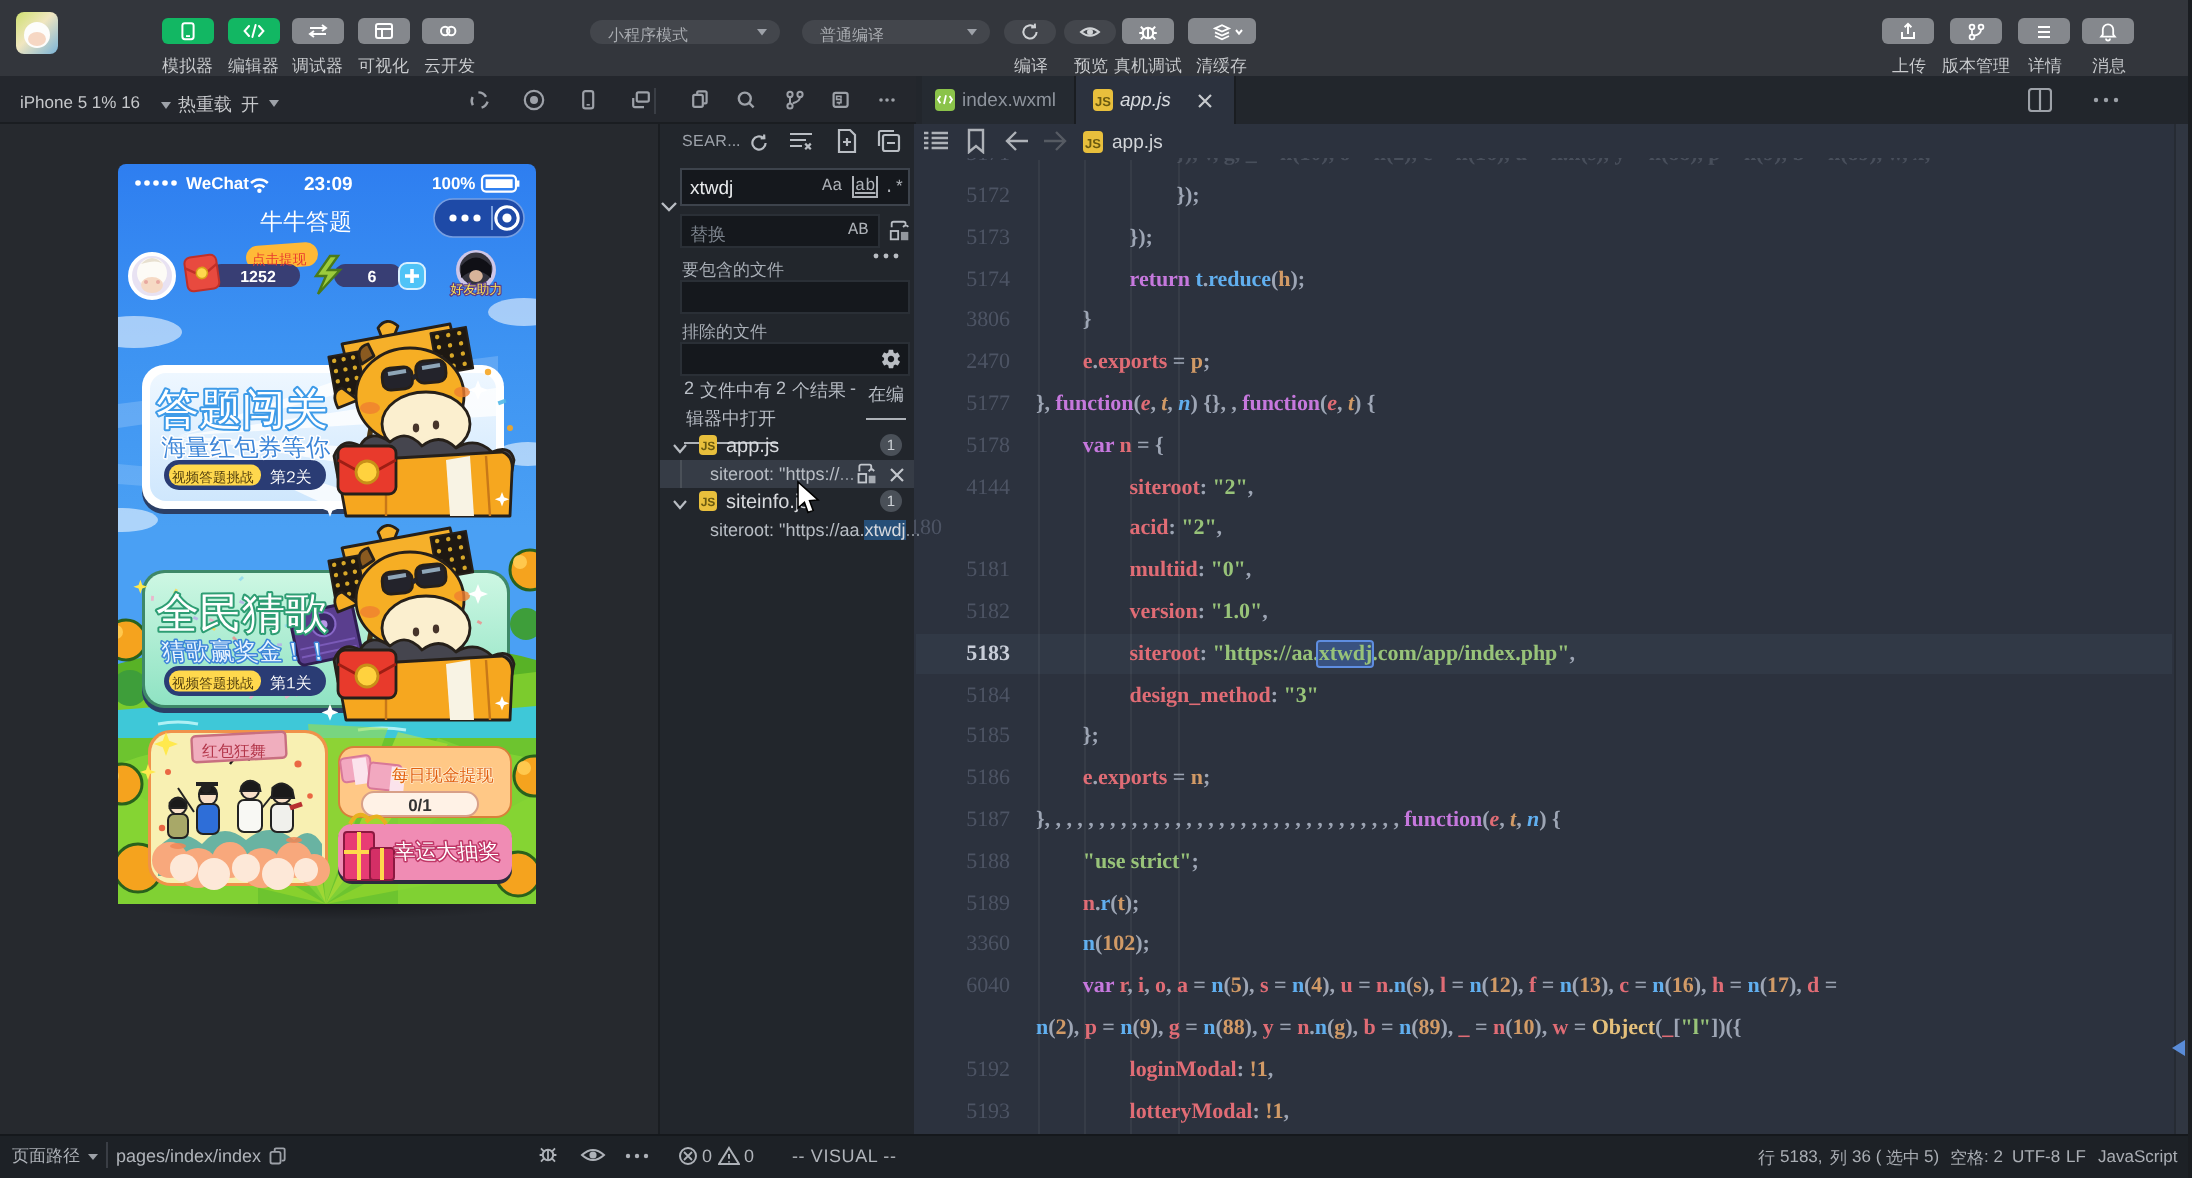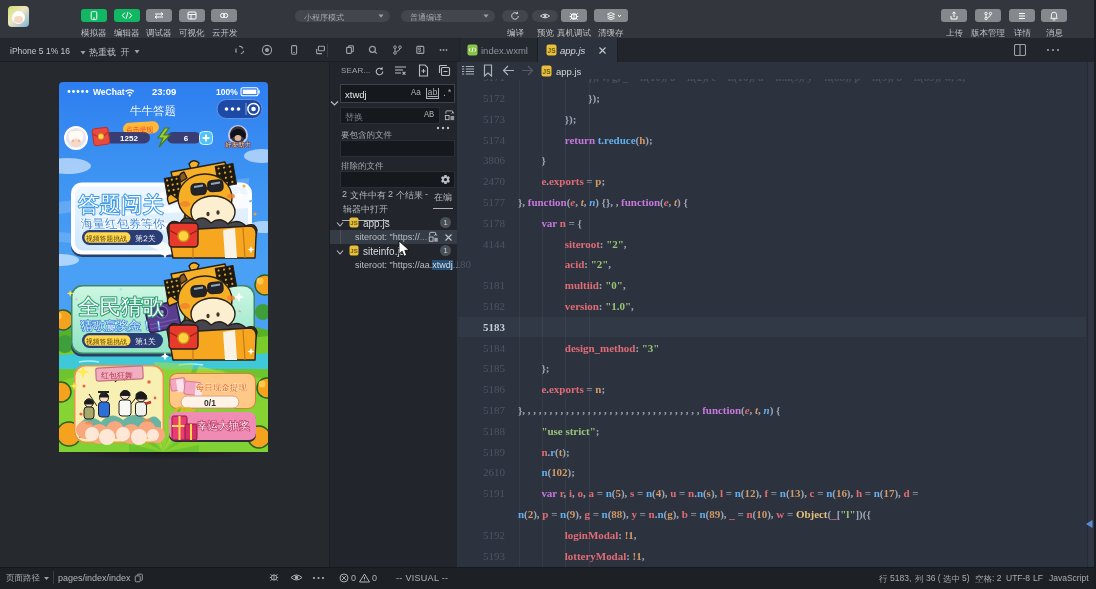--- a/index.html
+++ b/index.html
@@ -452,35 +452,36 @@
       <div class="abs code" style="left:84.4px;top:154.7px"><span class="k">var </span><span class="r">n</span><span class="p"> = {</span></div>
       <div class="abs code" style="right:591px;top:175.5px;color:#4d5464;font-weight:normal">4144</div>
       <div class="abs code" style="left:107.8px;top:175.5px"><span class="r">siteroot</span><span class="p">: </span><span class="s">"2"</span><span class="p">,</span></div>
       <div class="abs code" style="right:625px;top:196.3px;color:#4d5464;font-weight:normal">5180</div>
       <div class="abs code" style="left:107.8px;top:196.3px"><span class="r">acid</span><span class="p">: </span><span class="s">"2"</span><span class="p">,</span></div>
       <div class="abs code" style="right:591px;top:217.1px;color:#4d5464;font-weight:normal">5181</div>
       <div class="abs code" style="left:107.8px;top:217.1px"><span class="r">multiid</span><span class="p">: </span><span class="s">"0"</span><span class="p">,</span></div>
       <div class="abs code" style="right:591px;top:237.9px;color:#4d5464;font-weight:normal">5182</div>
       <div class="abs code" style="left:107.8px;top:237.9px"><span class="r">version</span><span class="p">: </span><span class="s">"1.0"</span><span class="p">,</span></div>
       <div class="abs code" style="right:591px;top:258.7px;color:#c8cdd8;font-weight:normal;font-weight:bold">5183</div>
+      <div class="abs code" style="left:107.8px;top:258.7px"><span class="r">siteroot</span><span class="p">: </span><span class="s">"https://aa.<span style="background:rgba(68,112,200,0.45);outline:1.3px solid #5e8de0;border-radius:1px">xtwdj</span>.com/app/index.php"</span><span class="p">,</span></div>
       <div class="abs code" style="right:591px;top:279.5px;color:#4d5464;font-weight:normal">5184</div>
       <div class="abs code" style="left:107.8px;top:279.5px"><span class="r">design_method</span><span class="p">: </span><span class="s">"3"</span></div>
       <div class="abs code" style="right:591px;top:300.3px;color:#4d5464;font-weight:normal">5185</div>
       <div class="abs code" style="left:84.4px;top:300.3px"><span class="p">};</span></div>
       <div class="abs code" style="right:591px;top:321.1px;color:#4d5464;font-weight:normal">5186</div>
       <div class="abs code" style="left:84.4px;top:321.1px"><span class="r">e</span><span class="p">.</span><span class="r">exports</span><span class="p"> = </span><span class="o">n</span><span class="p">;</span></div>
       <div class="abs code" style="right:591px;top:341.9px;color:#4d5464;font-weight:normal">5187</div>
       <div class="abs code" style="left:61px;top:341.9px"><span class="p">}, </span><span class="p">, , , , , , , , , , , , , , , , , , , , , , , , , , , , , , , , </span><span class="k">function</span><span class="p">(</span><span class="ie">e</span><span class="p">, </span><span class="it">t</span><span class="p">, </span><span class="ib">n</span><span class="p">)</span><span class="p"> {</span></div>
       <div class="abs code" style="right:591px;top:362.7px;color:#4d5464;font-weight:normal">5188</div>
       <div class="abs code" style="left:84.4px;top:362.7px"><span class="s">"use strict"</span><span class="p">;</span></div>
       <div class="abs code" style="right:591px;top:383.5px;color:#4d5464;font-weight:normal">5189</div>
       <div class="abs code" style="left:84.4px;top:383.5px"><span class="r">n</span><span class="p">.</span><span class="f">r</span><span class="p">(</span><span class="o">t</span><span class="p">);</span></div>
-      <div class="abs code" style="right:591px;top:404.3px;color:#4d5464;font-weight:normal">2610</div>
+      <div class="abs code" style="right:591px;top:404.3px;color:#4d5464;font-weight:normal">3360</div>
       <div class="abs code" style="left:84.4px;top:404.3px"><span class="f">n</span><span class="p">(</span><span class="o">102</span><span class="p">);</span></div>
-      <div class="abs code" style="right:591px;top:425.1px;color:#4d5464;font-weight:normal">5191</div>
+      <div class="abs code" style="right:591px;top:425.1px;color:#4d5464;font-weight:normal">6040</div>
       <div class="abs code" style="left:84.4px;top:425.1px"><span class="k">var </span><span class="r">r</span><span class="p">, </span><span class="r">i</span><span class="p">, </span><span class="r">o</span><span class="p">, </span><span class="r">a</span><span class="p"> = </span><span class="f">n</span><span class="p">(</span><span class="o">5</span><span class="p">)</span><span class="p">, </span><span class="r">s</span><span class="p"> = </span><span class="f">n</span><span class="p">(</span><span class="o">4</span><span class="p">)</span><span class="p">, </span><span class="r">u</span><span class="p"> = </span><span class="r">n</span><span class="p">.</span><span class="f">n</span><span class="p">(</span><span class="o">s</span><span class="p">)</span><span class="p">, </span><span class="r">l</span><span class="p"> = </span><span class="f">n</span><span class="p">(</span><span class="o">12</span><span class="p">)</span><span class="p">, </span><span class="r">f</span><span class="p"> = </span><span class="f">n</span><span class="p">(</span><span class="o">13</span><span class="p">)</span><span class="p">, </span><span class="r">c</span><span class="p"> = </span><span class="f">n</span><span class="p">(</span><span class="o">16</span><span class="p">)</span><span class="p">, </span><span class="r">h</span><span class="p"> = </span><span class="f">n</span><span class="p">(</span><span class="o">17</span><span class="p">)</span><span class="p">, </span><span class="r">d</span><span class="p"> =</span></div>
       <div class="abs code" style="left:61px;top:445.9px"><span class="f">n</span><span class="p">(</span><span class="o">2</span><span class="p">), </span><span class="r">p</span><span class="p"> = </span><span class="f">n</span><span class="p">(</span><span class="o">9</span><span class="p">)</span><span class="p">, </span><span class="r">g</span><span class="p"> = </span><span class="f">n</span><span class="p">(</span><span class="o">88</span><span class="p">)</span><span class="p">, </span><span class="r">y</span><span class="p"> = </span><span class="r">n</span><span class="p">.</span><span class="f">n</span><span class="p">(</span><span class="o">g</span><span class="p">)</span><span class="p">, </span><span class="r">b</span><span class="p"> = </span><span class="f">n</span><span class="p">(</span><span class="o">89</span><span class="p">)</span><span class="p">, </span><span class="r">_</span><span class="p"> = </span><span class="r">n</span><span class="p">(</span><span class="o">10</span><span class="p">)</span><span class="p">, </span><span class="r">w</span><span class="p"> = </span><span class="y">Object</span><span class="p">(</span><span class="r">_</span><span class="p">[</span><span class="s">"l"</span><span class="p">])({</span></div>
       <div class="abs code" style="right:591px;top:466.7px;color:#4d5464;font-weight:normal">5192</div>
       <div class="abs code" style="left:107.8px;top:466.7px"><span class="r">loginModal</span><span class="p">: </span><span class="o">!1</span><span class="p">,</span></div>
       <div class="abs code" style="right:591px;top:487.5px;color:#4d5464;font-weight:normal">5193</div>
       <div class="abs code" style="left:107.8px;top:487.5px"><span class="r">lotteryModal</span><span class="p">: </span><span class="o">!1</span><span class="p">,</span></div>
     </div>
     <div class="abs" style="left:1087px;top:62px;width:8px;height:505px;background:rgba(255,255,255,0.02);border-left:1px solid #262b33"></div>
     <svg class="abs" style="left:1084px;top:519px" width="10" height="10">
       <path d="M8.5 1 L2 5 L8.5 9 Z" fill="#5a8cd8"></path>

